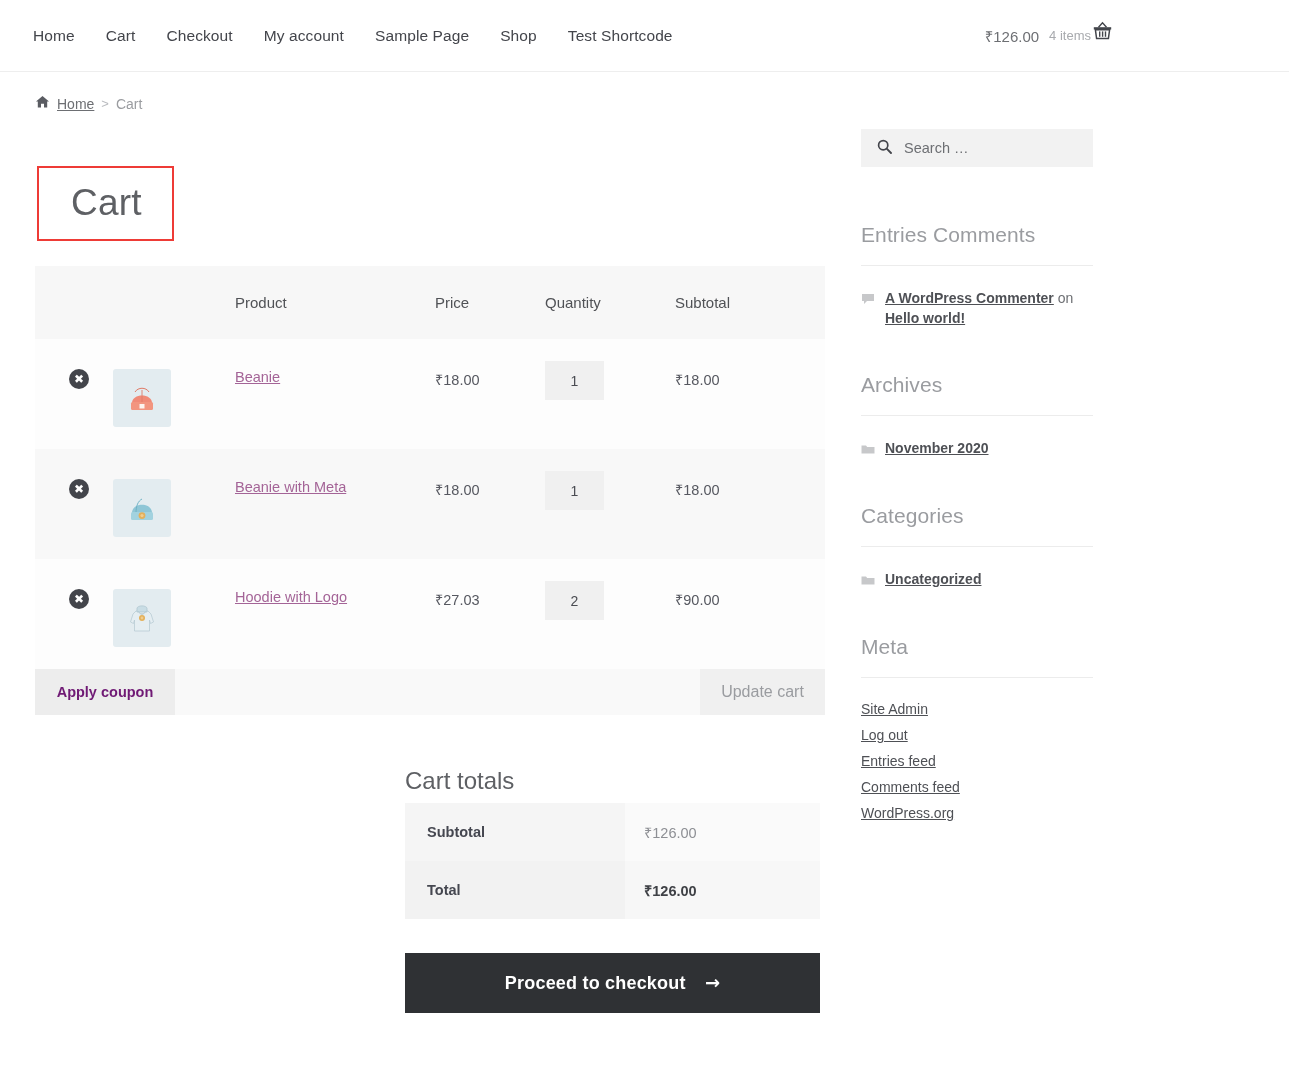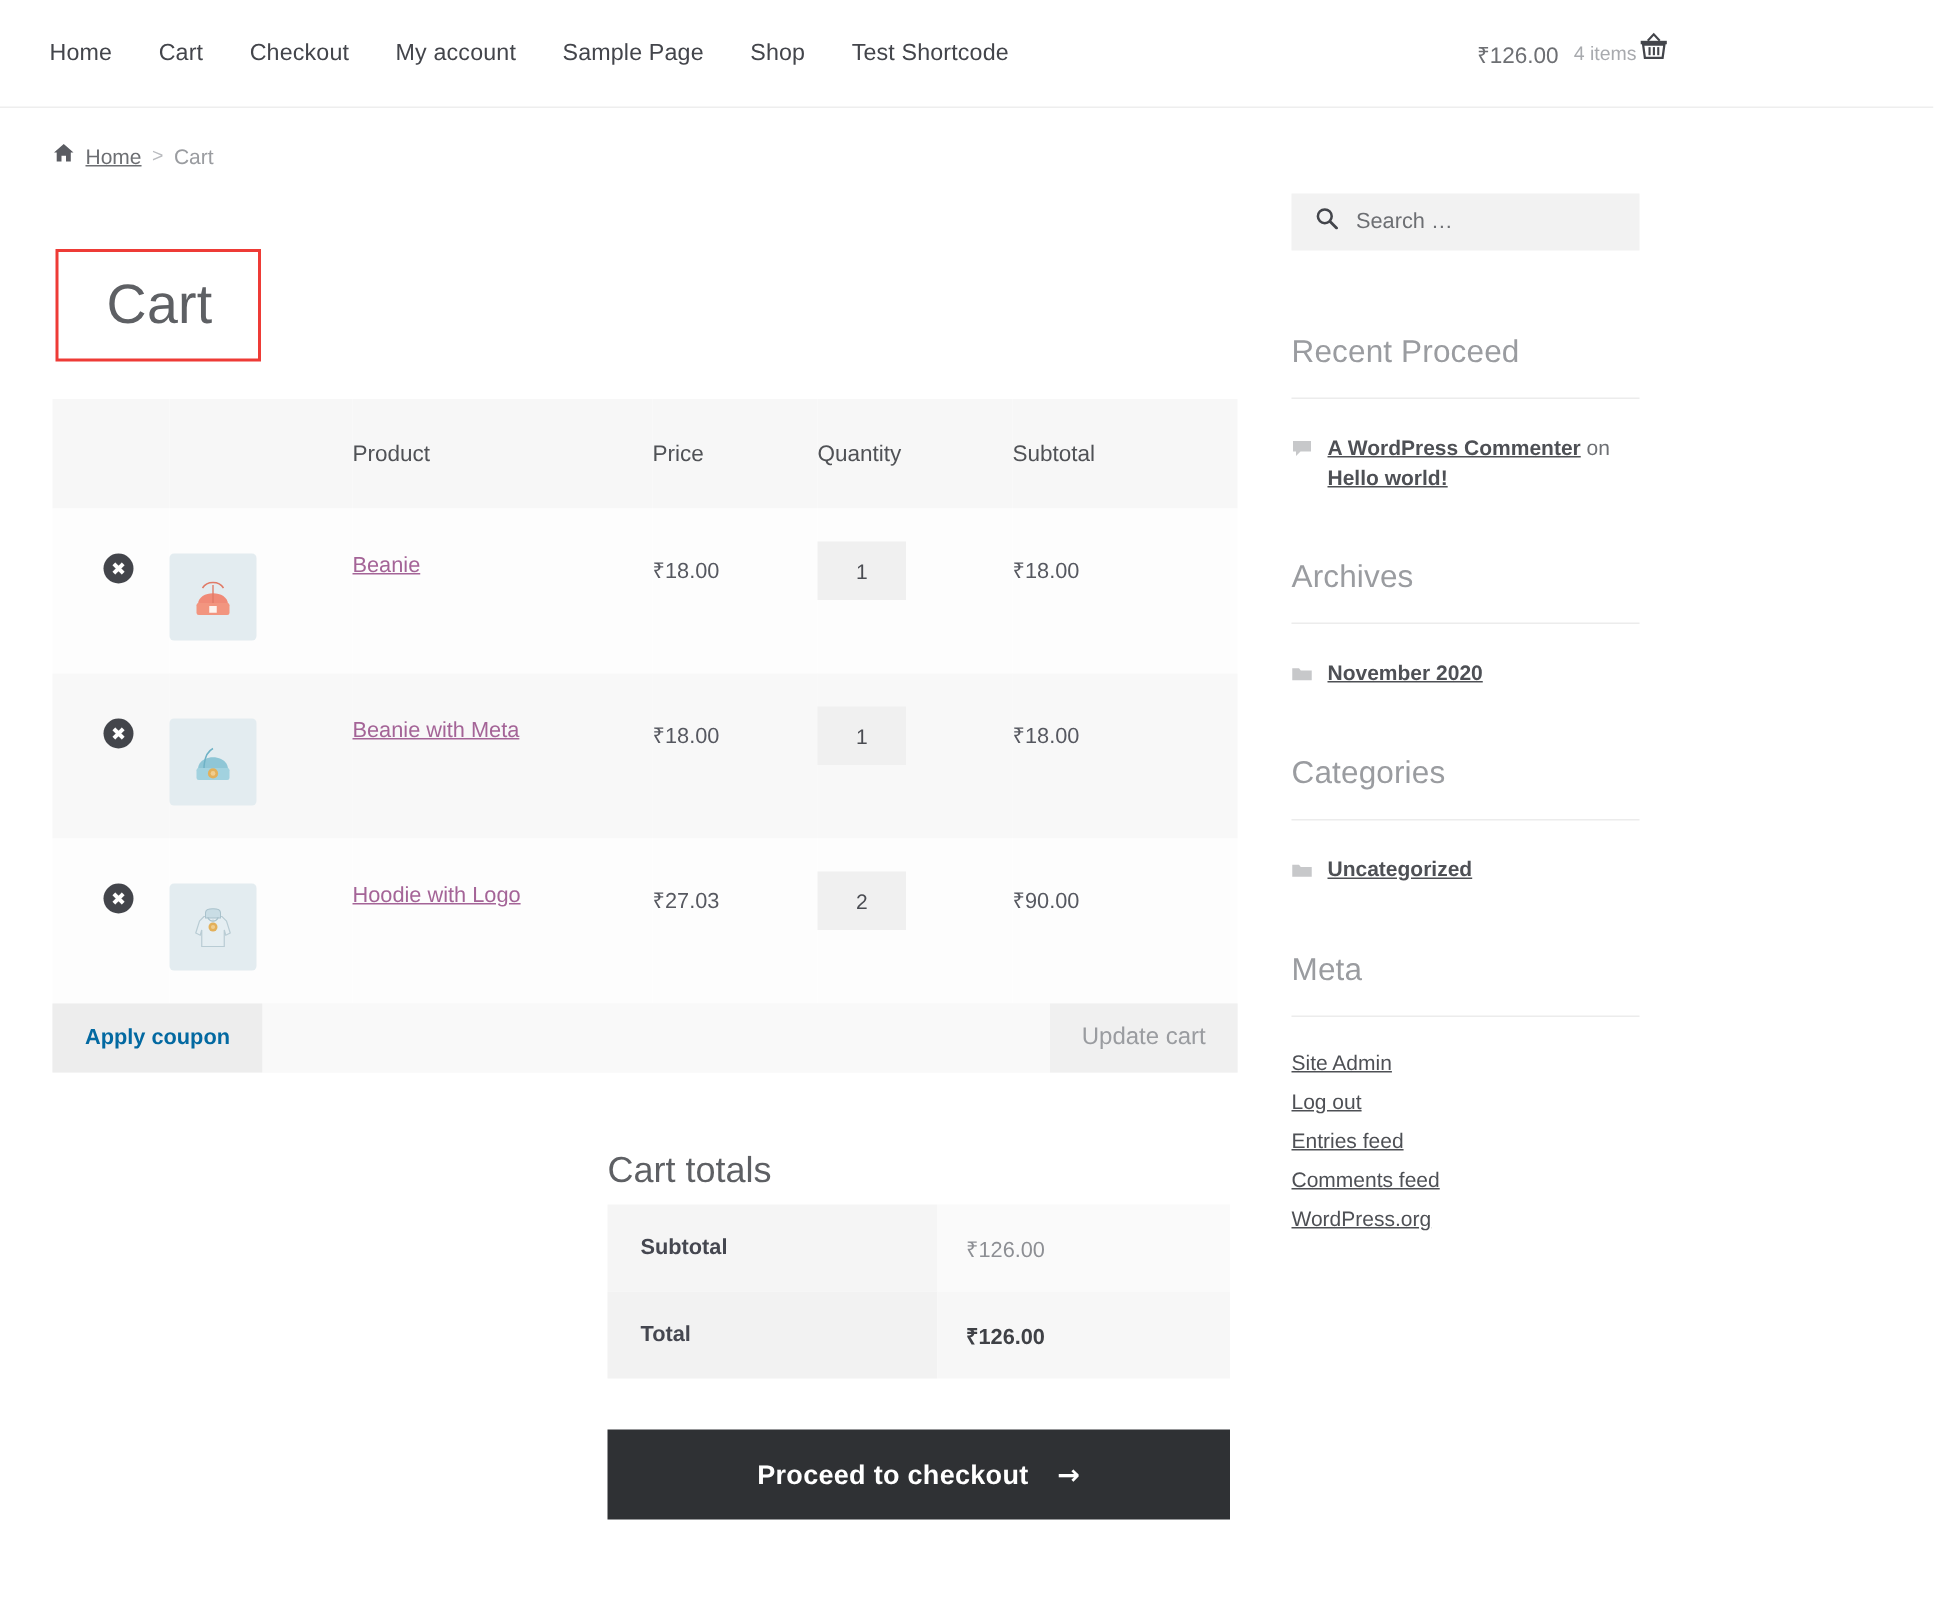--- a/index.html
+++ b/index.html
@@ -178,21 +178,21 @@
     font-family: "Liberation Sans", sans-serif;
     border-right: 1px solid #ffffff;
   }
   .coupon-input::placeholder { color: #9a9ca0; }
   .apply-coupon-btn {
     width: 140px;
     border: none;
     background: #ededed;
     font-size: 14.5px;
     font-weight: 700;
-    color: #0369a1;
+    color: #701a75;
     cursor: pointer;
     font-family: "Liberation Sans", sans-serif;
   }
   .coupon-spacer { flex: 1; background: #f9f9f9; }
   .update-cart-btn {
     width: 125px;
     border: none;
     background: #f0f0f0;
     font-size: 16px;
     color: #9a9ca0;
@@ -482,21 +482,21 @@
         <svg width="15" height="15" viewBox="0 0 15 15">
           <circle cx="6.2" cy="6.2" r="4.6" fill="none" stroke="#43454b" stroke-width="1.7"></circle>
           <path d="M9.7 9.7 L14 14" stroke="#43454b" stroke-width="1.9" stroke-linecap="round"></path>
         </svg>
       </span>
       <input class="search-input" type="text" placeholder="Search …" style="">
     </div>
 
 
     <div class="widget">
-      <h3 class="widget-title">Recent Proceed</h3>
+      <h3 class="widget-title">Entries Comments</h3>
       <div class="widget-item">
         <span class="widget-ico">
           <svg width="14" height="12" viewBox="0 0 14 12">
             <path d="M1 1 H13 V8 H6 L3 11 V8 H1 Z" fill="#9a9ca0"></path>
           </svg>
         </span>
         <span>
           <a href="#">A WordPress Commenter</a>
           <span class="on-word">on</span>
           <a href="#">Hello world!</a>

